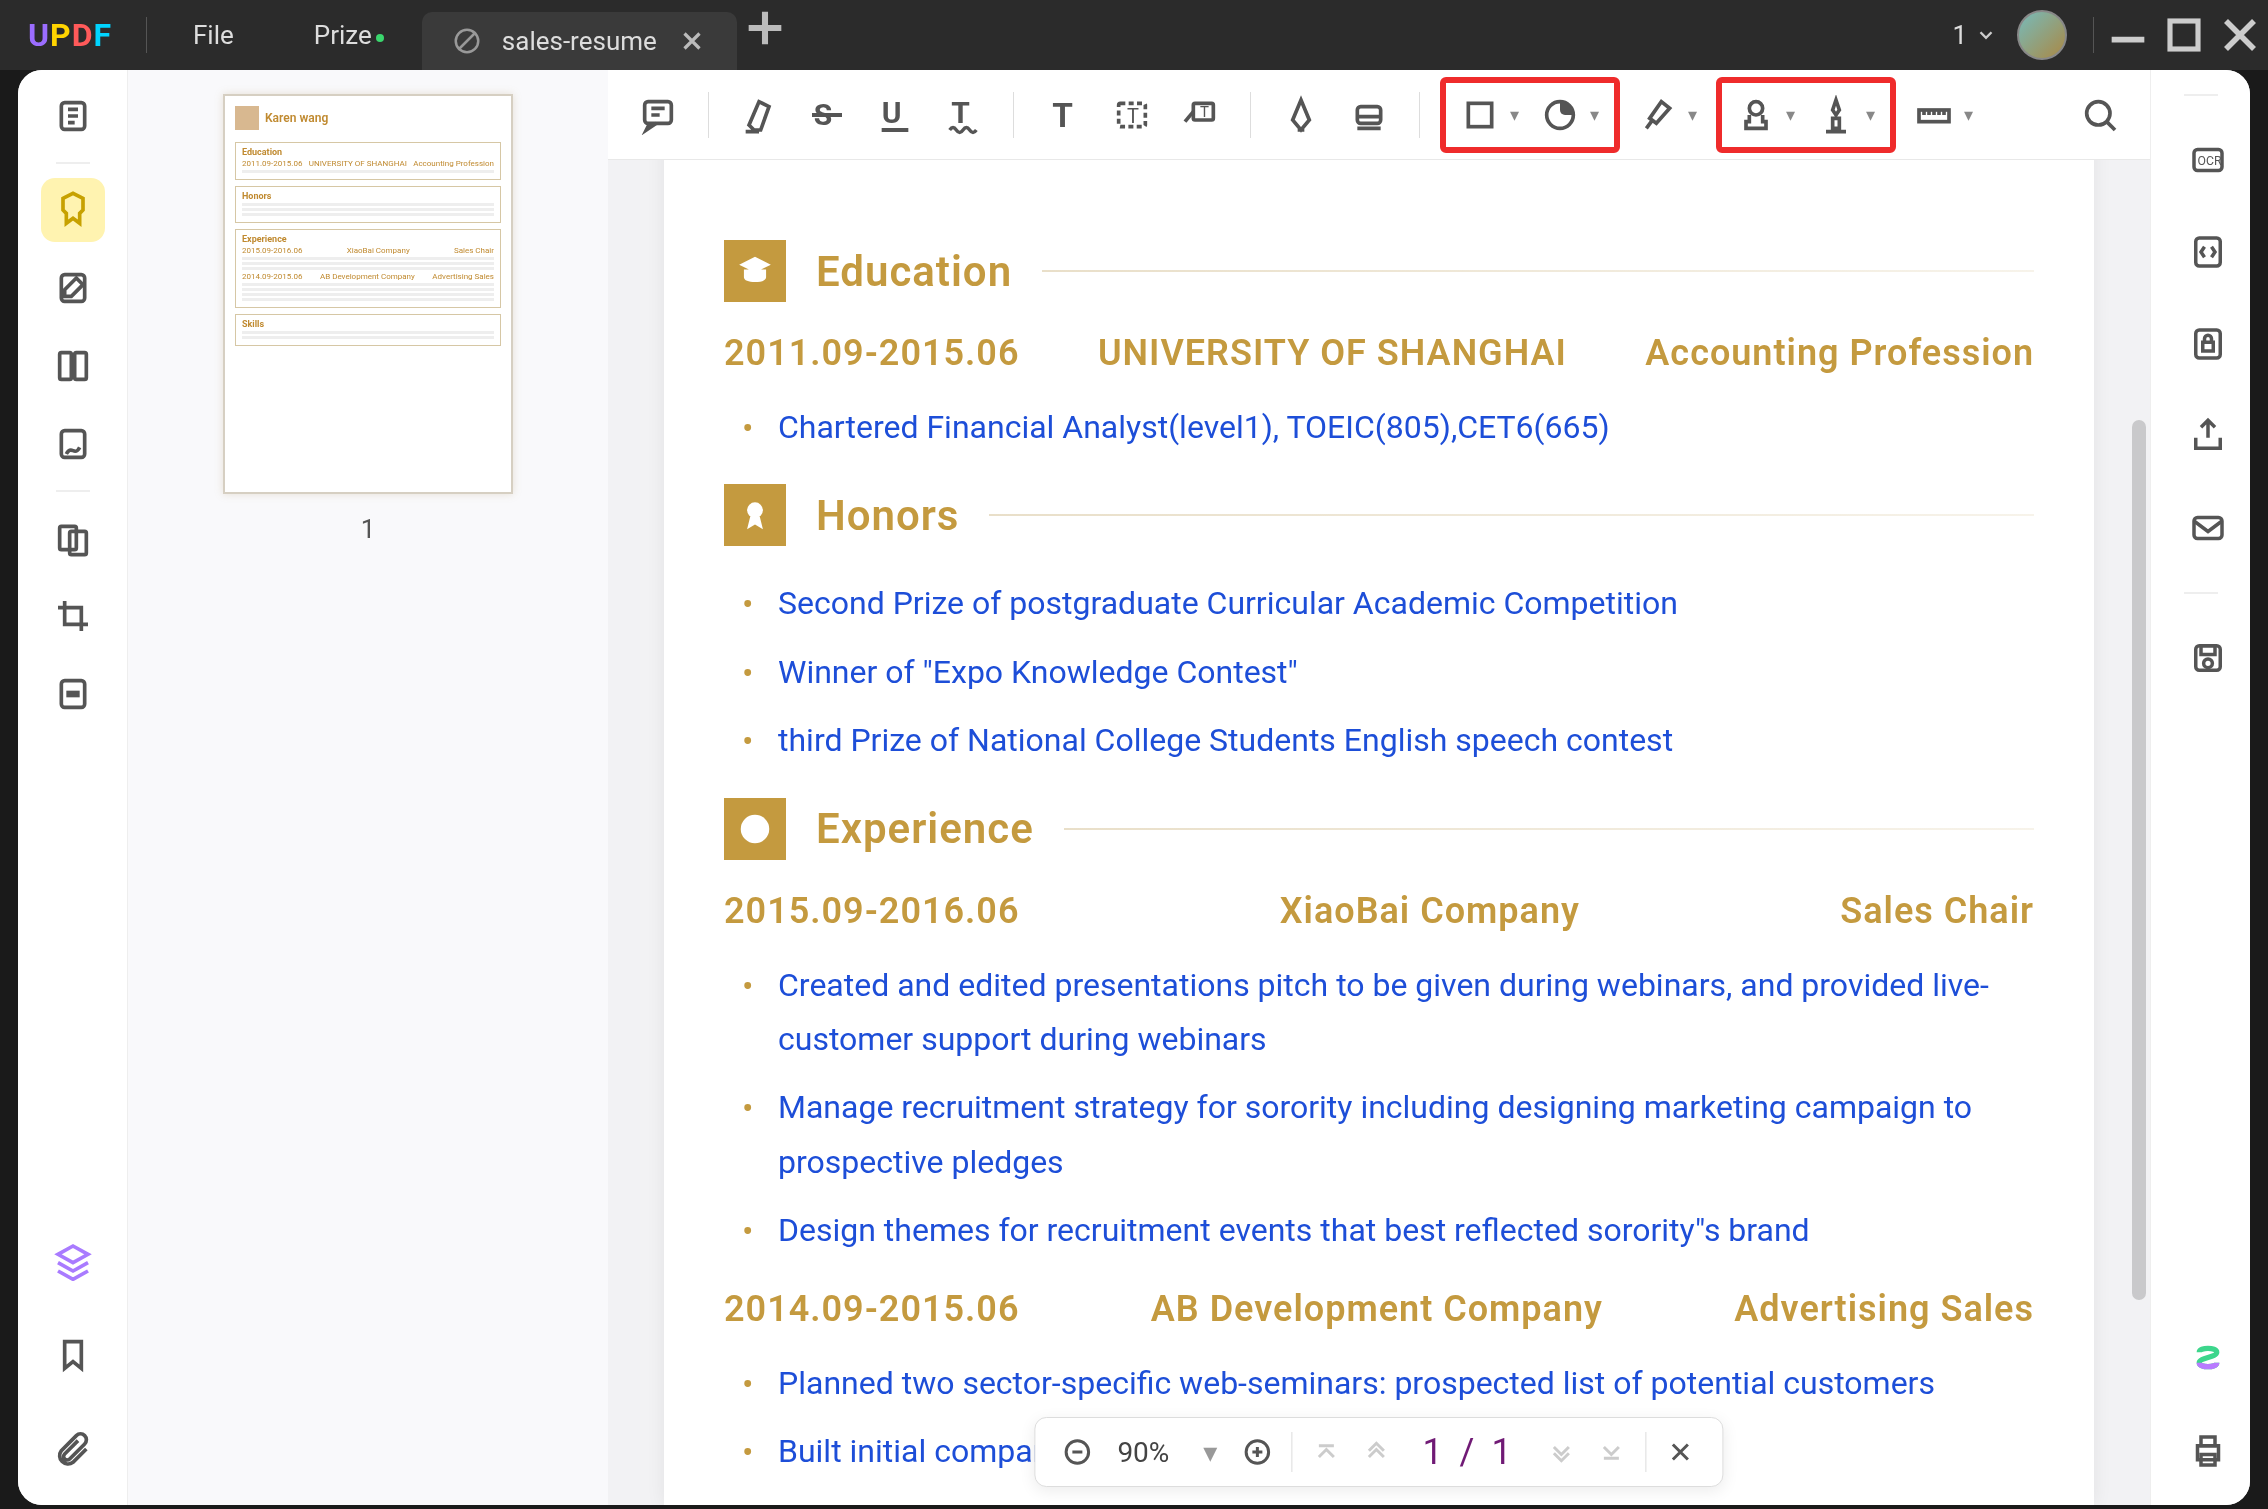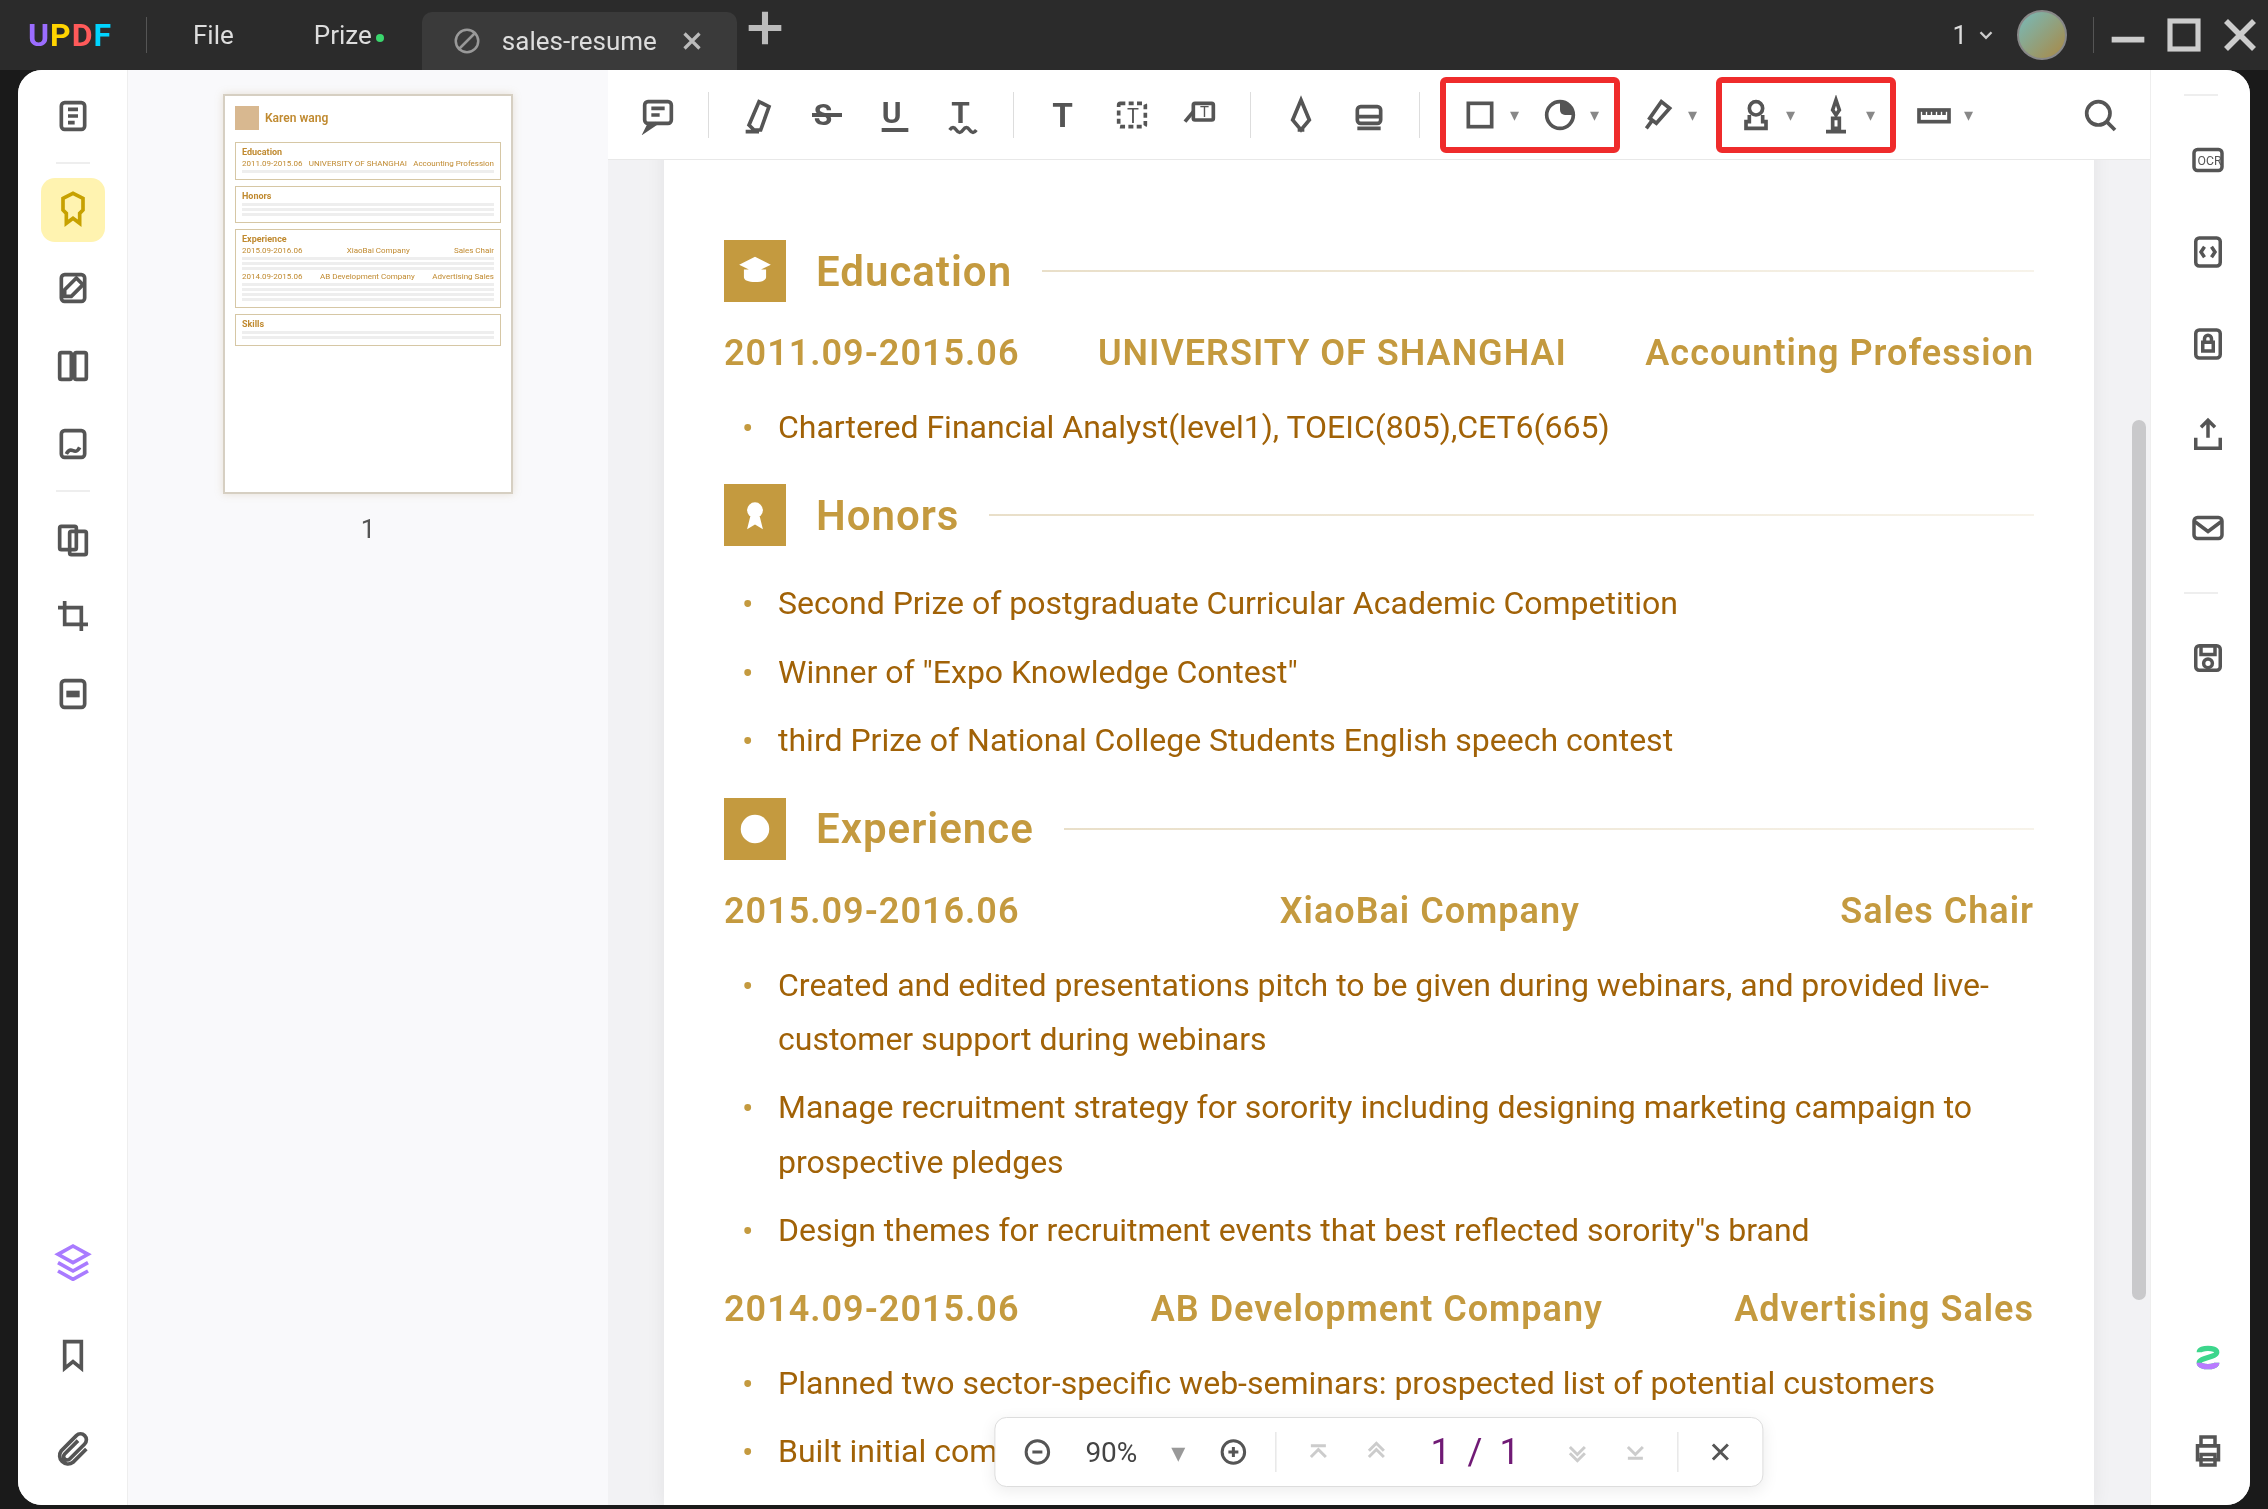--- a/index.html
+++ b/index.html
@@ -46,30 +46,30 @@
 .tb-spacer { flex:1; }
 .canvas { flex:1; overflow:auto; display:flex; justify-content:center; padding:0 20px; position:relative; }
 .page { width:1430px; background:#fff; margin-top:-30px; padding:80px 60px 200px 60px; box-shadow:0 0 18px rgba(0,0,0,.07); }
 .sec-head { display:flex; align-items:center; gap:30px; margin:30px 0 30px 0; }
 .sec-icon { width:62px; height:62px; background:#c49a3f; display:flex; align-items:center; justify-content:center; }
 .sec-icon svg { width:38px; height:38px; fill:#fff; stroke:none; }
 .sec-title { color:#c49a3f; font-size:42px; font-weight:600; letter-spacing:1px; }
 .sec-line { flex:1; height:2px; background:linear-gradient(to right,#e9dfc9,#f7f3ea); }
 .row3 { display:flex; justify-content:space-between; color:#c49a3f; font-size:36px; font-weight:600; letter-spacing:1px; margin:30px 0 26px 0; }
 .bul { list-style:none; padding:0 0 0 10px; }
-.bul li { position:relative; padding-left:44px; font-size:32px; color:#a16207; line-height:1.7; margin-bottom:14px; }
+.bul li { position:relative; padding-left:44px; font-size:32px; color:#1d4ed8; line-height:1.7; margin-bottom:14px; }
 .bul li::before { content:"•"; position:absolute; left:8px; color:#c49a3f; font-size:34px; }
 .scrollbar { position:absolute; right:4px; top:260px; width:14px; height:880px; background:#c9c9cb; border-radius:8px; }
 .right-rail { width:100px; background:#fff; display:flex; flex-direction:column; align-items:center; padding-top:24px; gap:36px; border-left:1px solid #eee; }
 .right-rail .rb { width:56px; height:56px; display:flex; align-items:center; justify-content:flex-end; cursor:pointer; }
 .right-rail svg { width:42px; height:42px; stroke:#555; fill:none; stroke-width:2; }
 .right-rail .sep { width:34px; height:2px; background:#eee; }
 .right-footer { margin-top:auto; display:flex; flex-direction:column; align-items:center; gap:34px; padding-bottom:26px; }
 .ai-ico { width:44px; height:44px; }
-.status { position:absolute; bottom:18px; left:50%; transform:translateX(-50%); height:70px; background:#fff; border:1px solid #ddd; border-radius:12px; box-shadow:0 4px 16px rgba(0,0,0,.08); display:flex; align-items:center; padding:0 18px; gap:10px; }
+.status { position:absolute; bottom:18px; left:50%; transform:translateX(-50%); height:70px; background:#fff; border:1px solid #ddd; border-radius:12px; box-shadow:0 4px 16px rgba(0,0,0,.08); display:flex; align-items:center; padding:0 18px; gap:2px; }
 .sbtn { width:48px; height:48px; display:flex; align-items:center; justify-content:center; cursor:pointer; font-size:30px; color:#555; }
 .sbtn.disabled { color:#ccc; cursor:default; }
 .sbtn svg { width:30px; height:30px; stroke:currentColor; fill:none; stroke-width:2.4; }
 .zoom-sel { display:flex; align-items:center; gap:34px; font-size:28px; color:#444; padding:0 14px; }
 .ssep { width:1px; height:40px; background:#ddd; margin:0 8px; }
 .page-ind { font-size:36px; color:#701a75; padding:0 20px; letter-spacing:4px; }
 </style>
 </head>
 <body>
 

